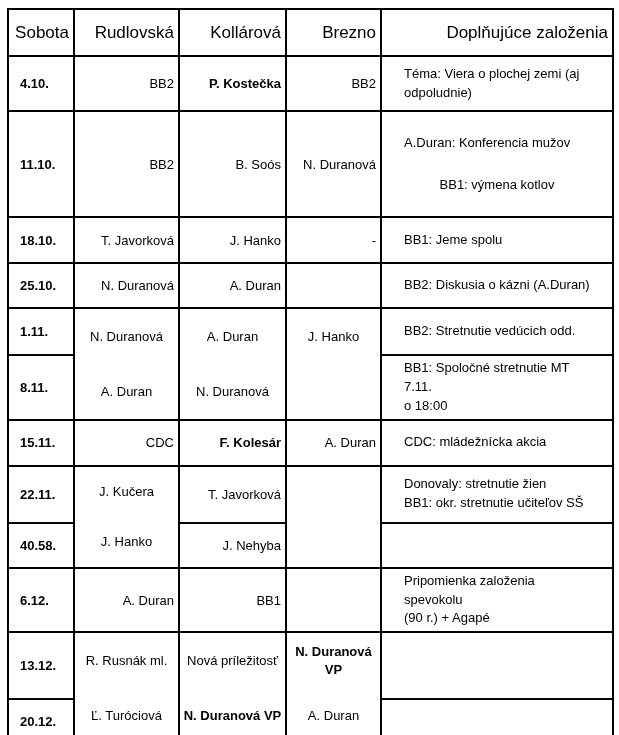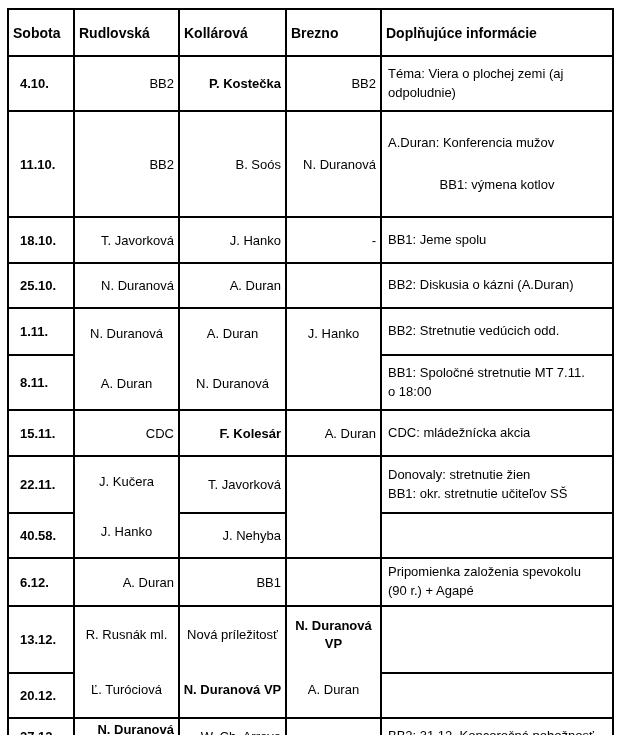--- a/index.html
+++ b/index.html
@@ -21,34 +21,34 @@
     border-bottom: 4px solid #000;
   }
   th, td {
     border: 2px solid #000;
     font-size: 13px;
     vertical-align: middle;
     padding: 2px 4px;
     overflow: hidden;
   }
   th {
-    font-weight: bold;
-    text-align: left;
-    font-size: 14px;
+    font-weight: normal;
+    text-align: right;
+    font-size: 17px;
   }
   td.date {
     font-weight: bold;
     text-align: left;
     padding-left: 11px;
   }
   td.name { text-align: right; }
   td.bold { font-weight: bold; }
   td.info {
     text-align: left;
-    padding: 3px 6px;
+    padding: 3px 22px;
     white-space: pre-line;
     line-height: 1.45;
   }
   td.info .para { white-space: pre-line; }
   td.info .para.gap { margin-top: 4px; text-align: center; }
   td.merged {
     position: relative;
     padding: 0;
   }
   td.merged .stack {
@@ -80,21 +80,21 @@
       <col style="width:95px">
       <col style="width:232px">
     </colgroup>
 
     <tbody>
         <tr style="height:47px">
       <th>Sobota</th>
       <th>Rudlovská</th>
       <th>Kollárová</th>
       <th>Brezno</th>
-      <th>Doplňujúce informácie</th>
+      <th>Doplňujúce založenia</th>
     </tr>
 
     <tr style="height:55px">
       <td class="date">4.10.</td>
       <td class="name">BB2</td>
       <td class="name bold">P. Kostečka</td>
       <td class="name">BB2</td>
       <td class="info"><span class="bold">Téma</span><span>: Viera o plochej zemi (aj
 odpoludnie)</span></td>
     </tr>

